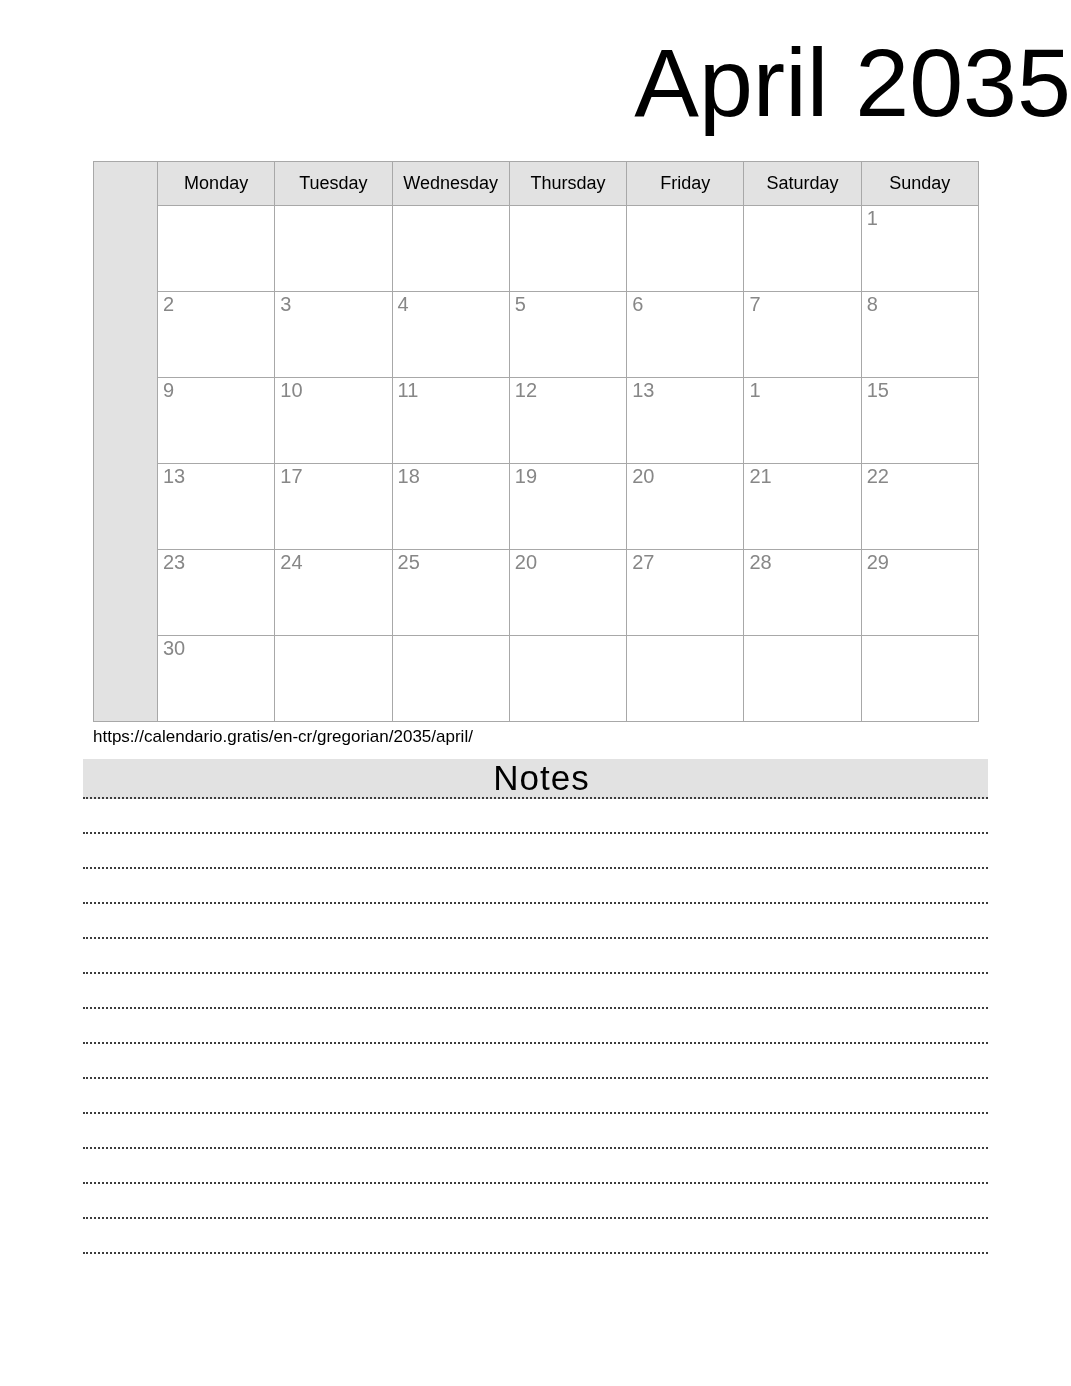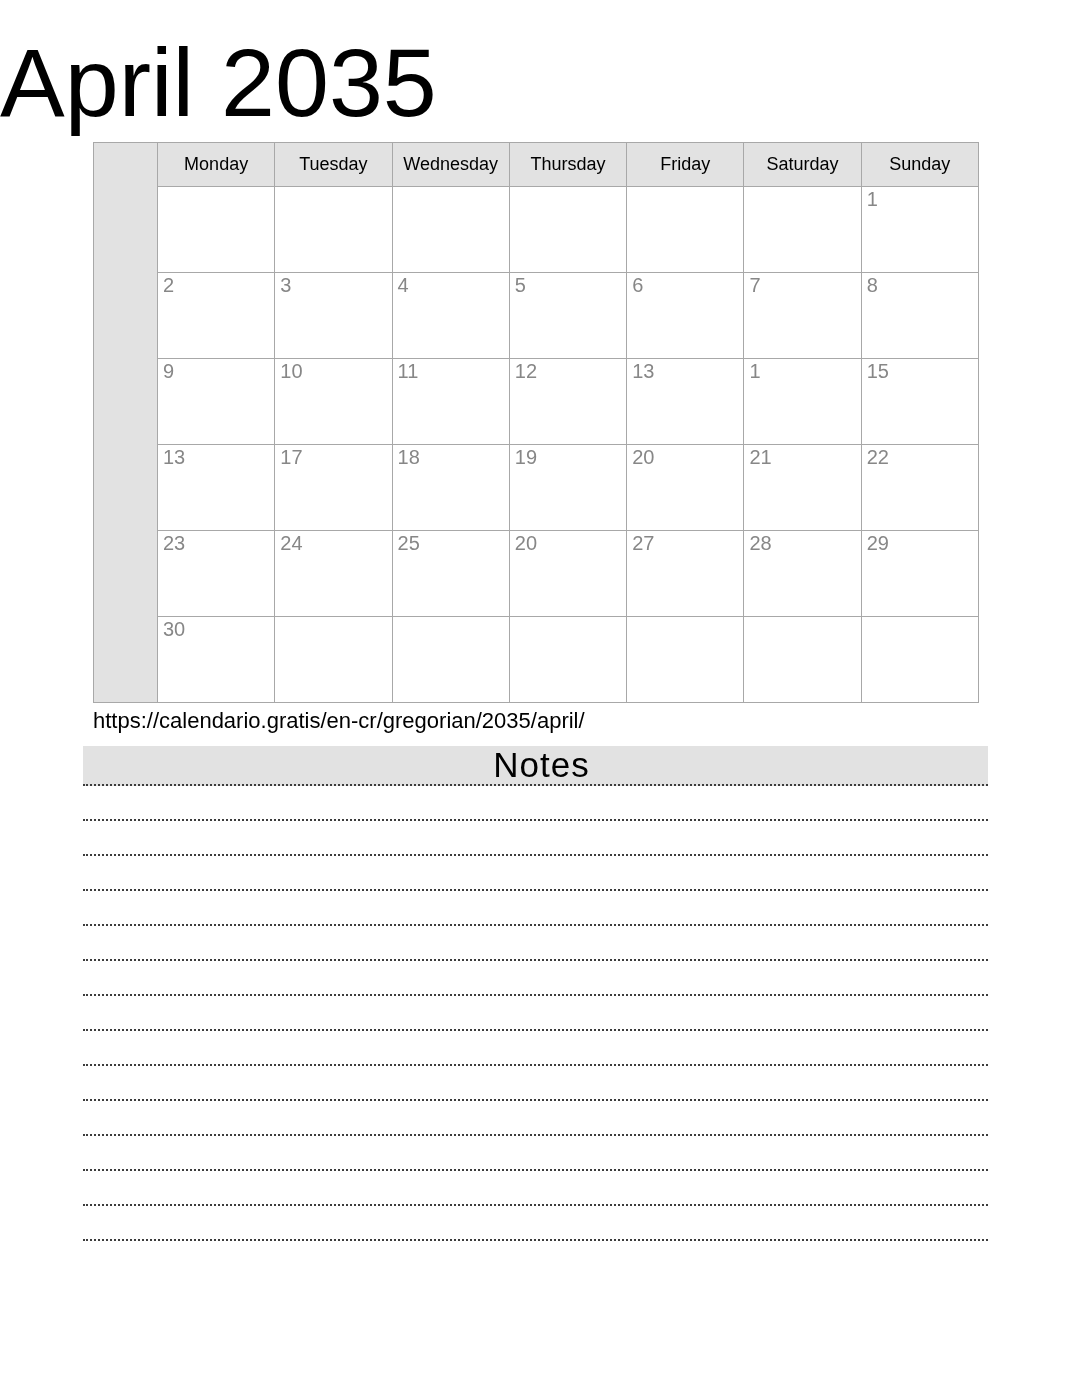--- a/index.html
+++ b/index.html
@@ -17,26 +17,26 @@
     background:#ffffff;
     font-family:"Liberation Sans", sans-serif;
     color:var(--text);
     overflow:hidden;
   }
   .page-title{
     margin:25px 0 0 0;
     font-size:97px;
     font-weight:400;
     line-height:1.2;
-    text-align:left;
+    text-align:right;
     color:var(--text);
     letter-spacing:0px;
   }
   table.calendar{
-    margin:1px 0 0 93px;
+    margin:20px 0 0 93px;
     width:885px;
     border-collapse:collapse;
     table-layout:fixed;
   }
   table.calendar td, table.calendar th{
     border:1px solid var(--border);
   }
   td.gutter{
     background:var(--header-bg);
   }
@@ -52,21 +52,21 @@
     height:84px;
     vertical-align:top;
     text-align:left;
     padding:1px 0 0 5px;
     font-size:20px;
     color:var(--daynum);
     background:#ffffff;
   }
   .source-url{
     margin:5px 0 0 93px;
-    font-size:22px;
+    font-size:17px;
     color:var(--text);
   }
   .notes{
     margin:12px 0 0 83px;
     width:905px;
   }
   .notes-bar{
     background:var(--header-bg);
     height:38px;
     border-bottom:2px dotted var(--dotted);

